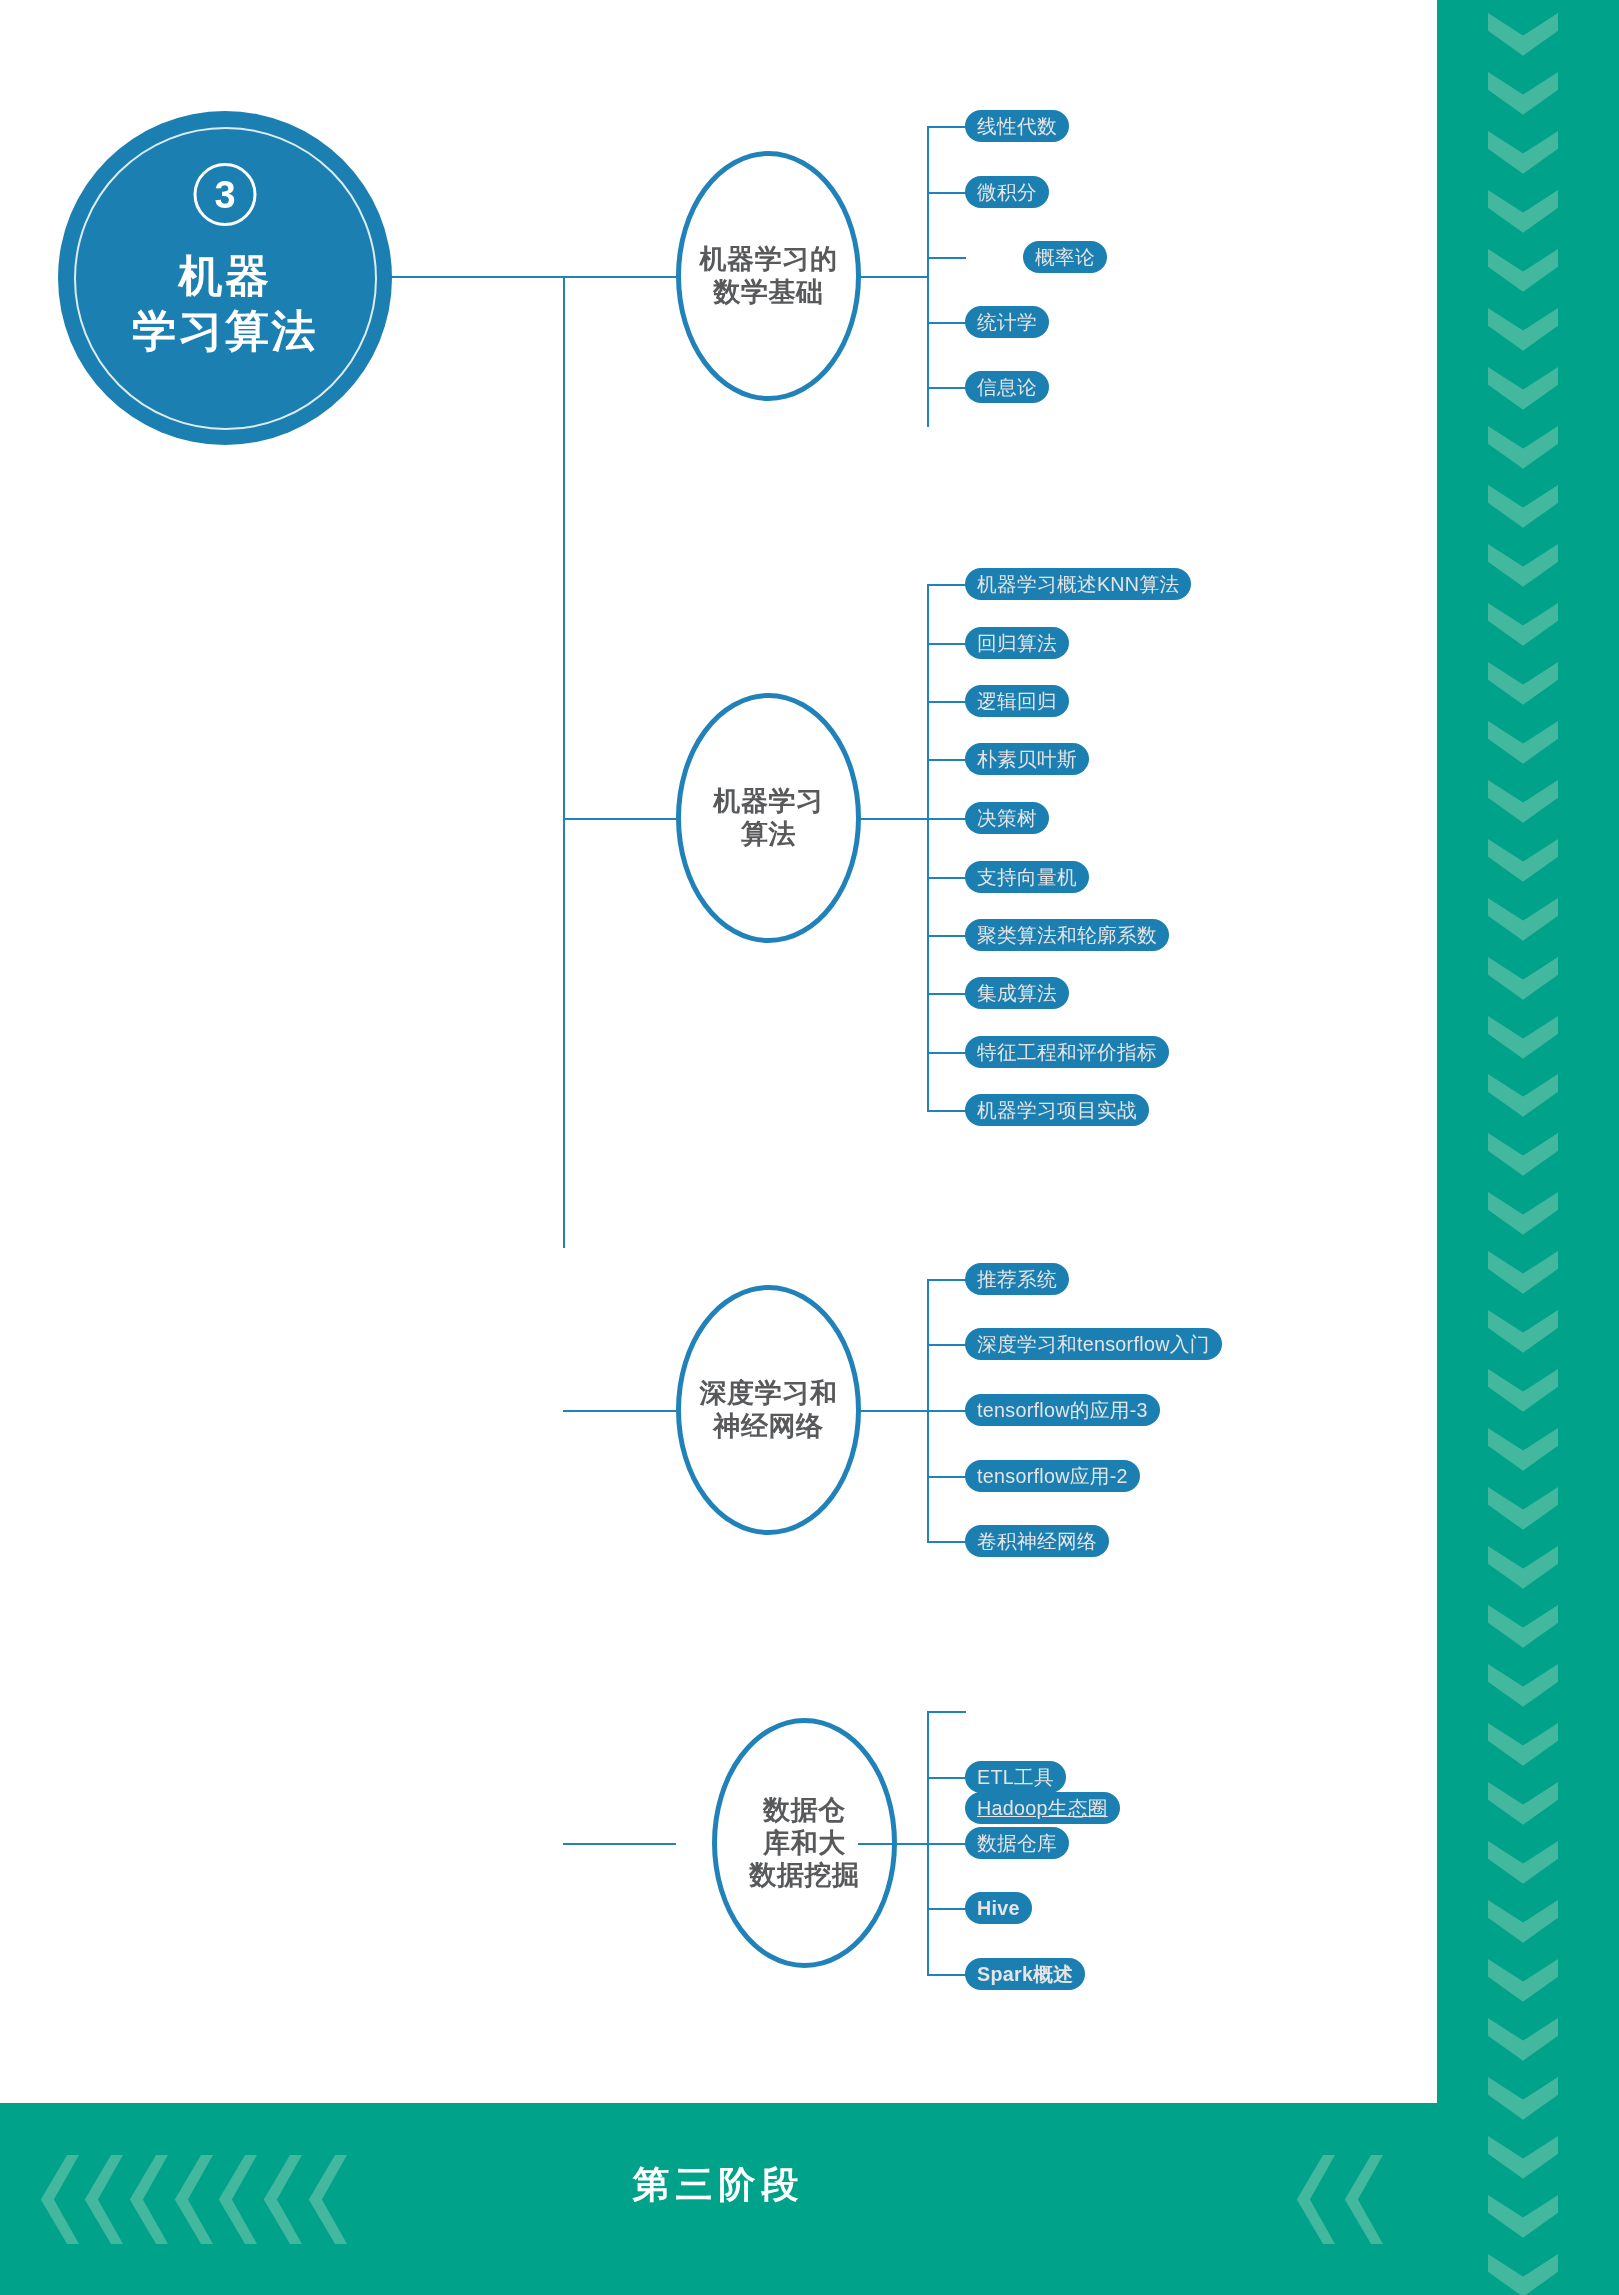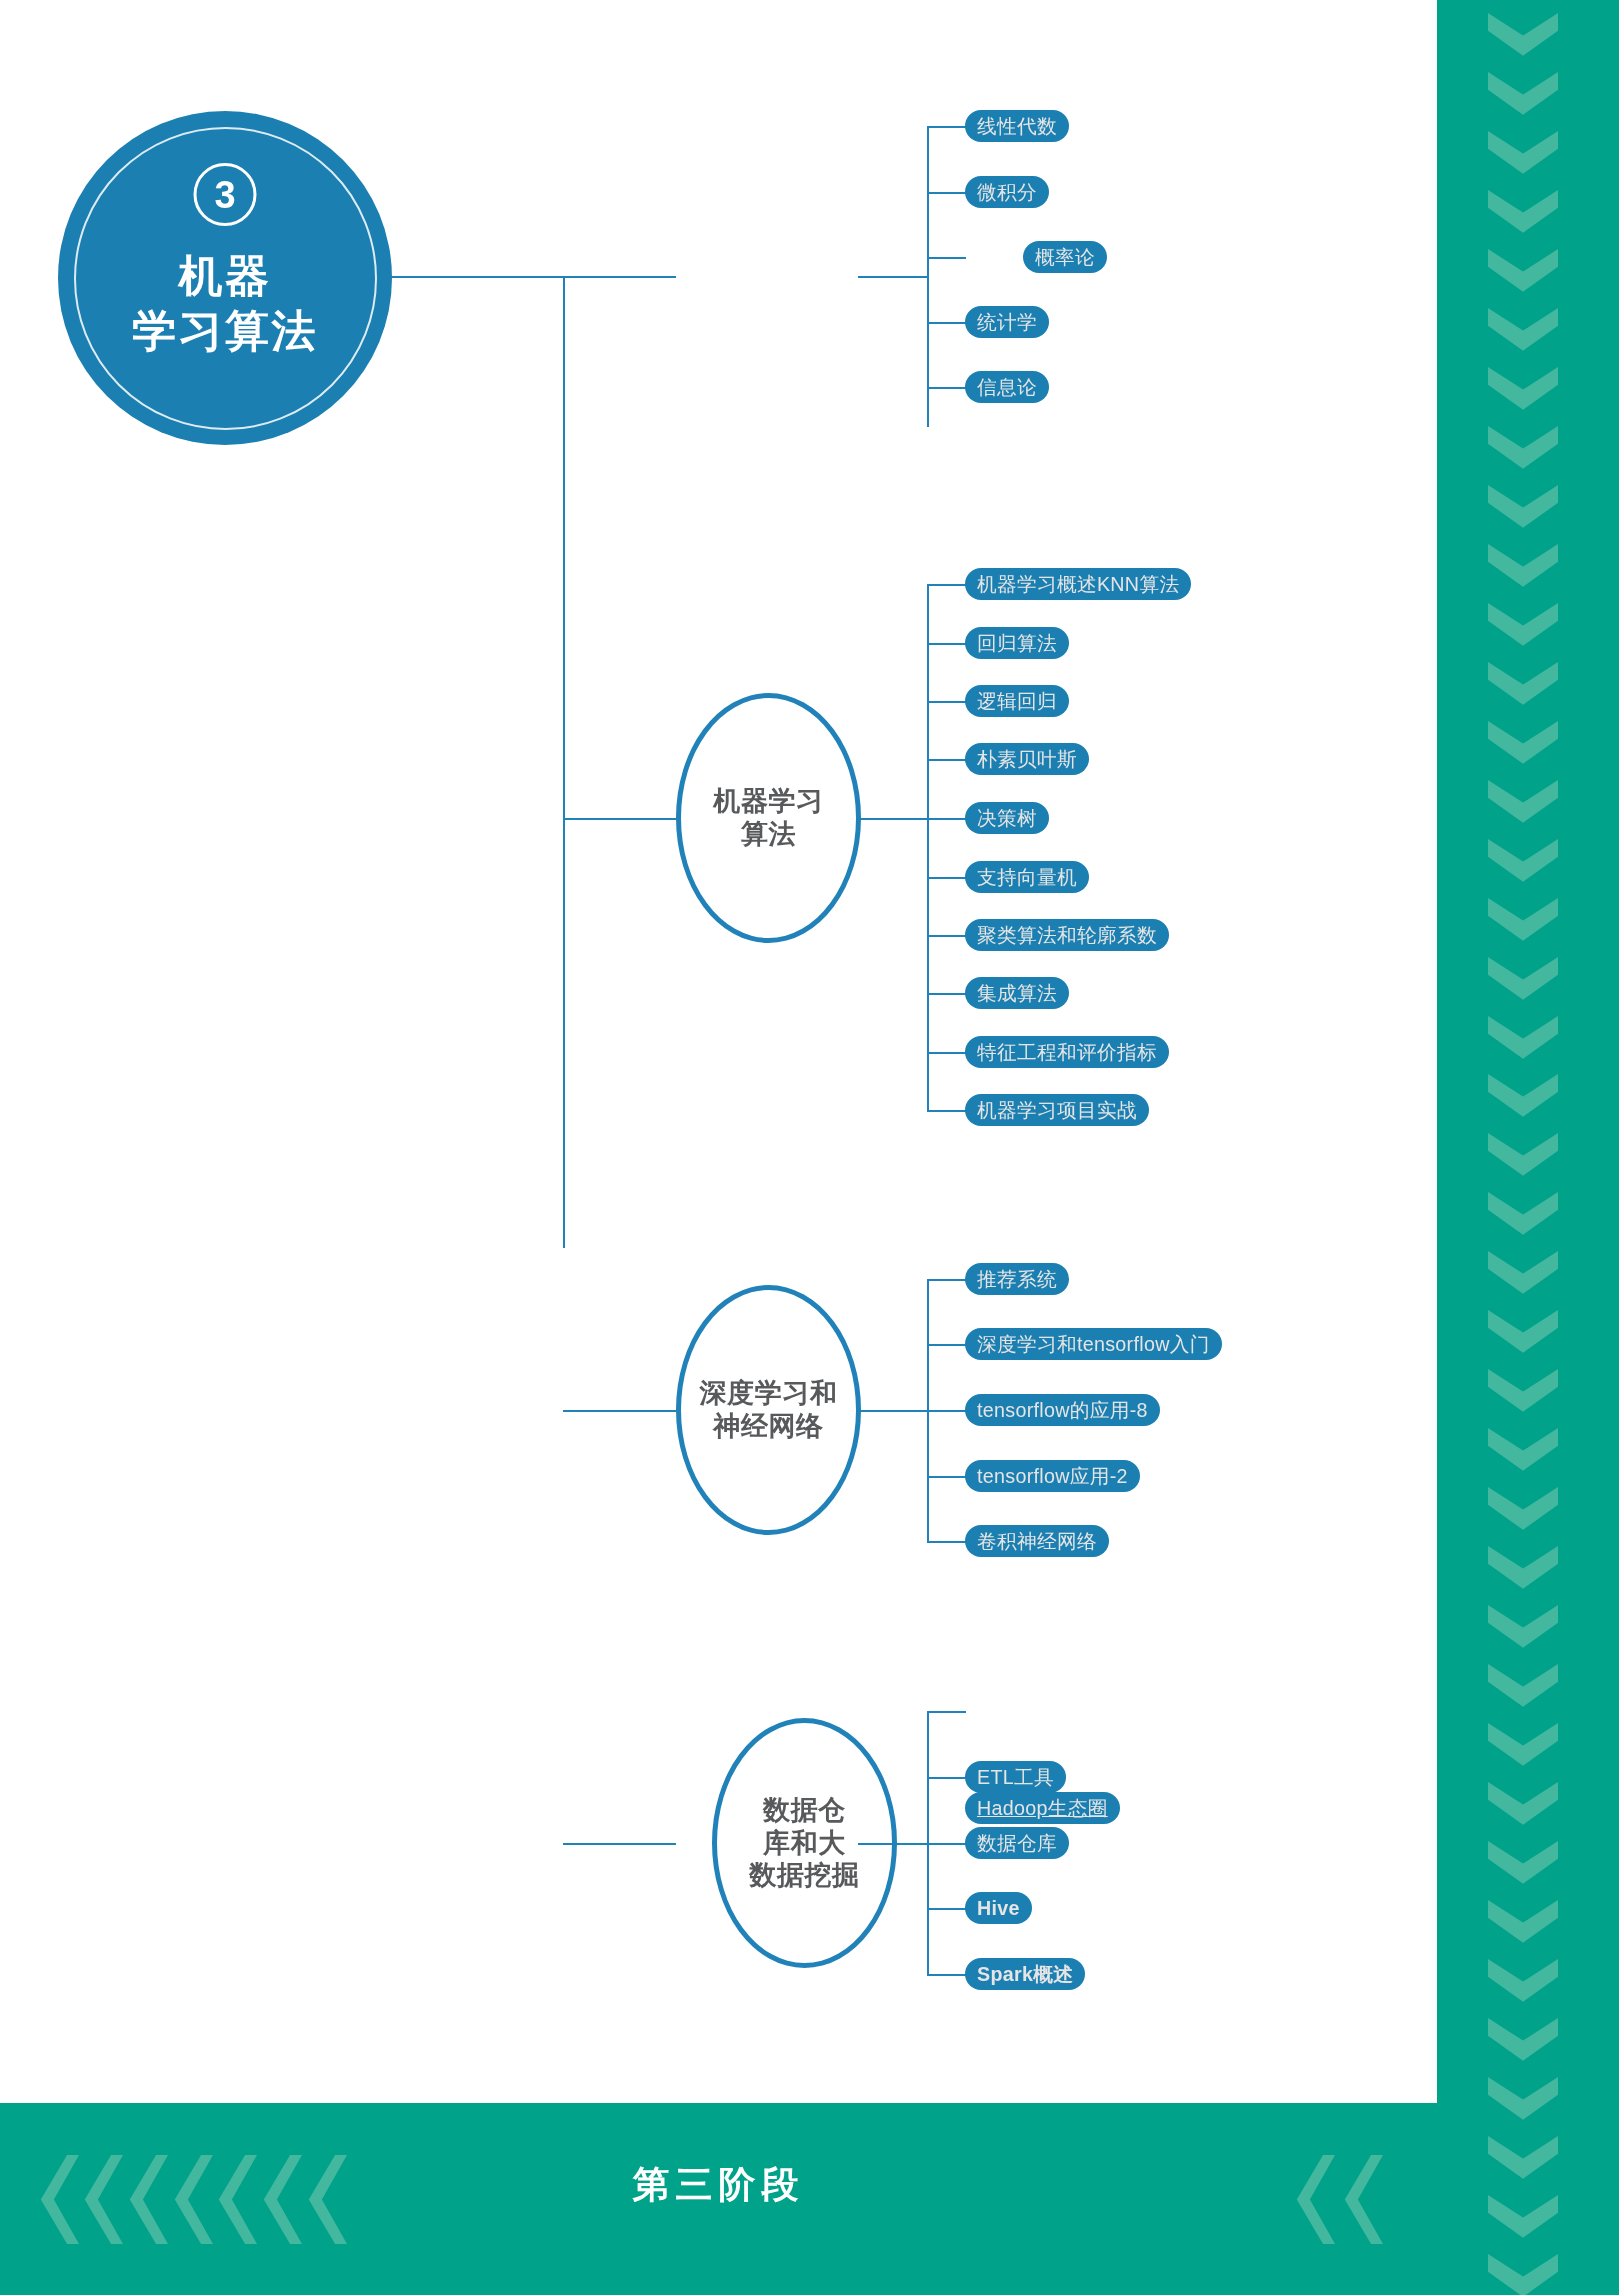--- a/index.html
+++ b/index.html
@@ -358,20 +358,26 @@
 
   <div id="root-node">
     <div id="root-inner-ring"></div>
     <div id="root-badge">3</div>
     <div id="root-label">
       <span>机器</span>
       <span>学习算法</span>
     </div>
   </div>
 
+  <div class="branch-node" style="left:676px;top:151px;width:185px;height:250px;">
+    <div class="branch-label">
+      <span>机器学习的</span>
+      <span>数学基础</span>
+    </div>
+  </div>
   <div class="ln ln-h" style="left:858px;top:276px;width:71px;"></div>
   <div class="ln ln-v" style="left:927px;top:126px;height:301px;"></div>
 
   <div class="ln ln-h" style="left:927px;top:126px;width:39px;"></div>
   <div class="pill" style="left:965px;top:110px;">线性代数</div>
   <div class="ln ln-h" style="left:927px;top:192px;width:39px;"></div>
   <div class="pill" style="left:965px;top:176px;">微积分</div>
   <div class="ln ln-h" style="left:927px;top:257px;width:39px;"></div>
   <div class="pill" style="left:1023px;top:241px;">概率论</div>
   <div class="ln ln-h" style="left:927px;top:322px;width:39px;"></div>
@@ -416,21 +422,21 @@
     </div>
   </div>
   <div class="ln ln-h" style="left:858px;top:1410px;width:71px;"></div>
   <div class="ln ln-v" style="left:927px;top:1279px;height:263px;"></div>
 
   <div class="ln ln-h" style="left:927px;top:1279px;width:39px;"></div>
   <div class="pill" style="left:965px;top:1263px;">推荐系统</div>
   <div class="ln ln-h" style="left:927px;top:1344px;width:39px;"></div>
   <div class="pill" style="left:965px;top:1328px;">深度学习和tensorflow入门</div>
   <div class="ln ln-h" style="left:927px;top:1410px;width:39px;"></div>
-  <div class="pill" style="left:965px;top:1394px;">tensorflow的应用-8</div>
+  <div class="pill" style="left:965px;top:1394px;">tensorflow的应用-3</div>
   <div class="ln ln-h" style="left:927px;top:1476px;width:39px;"></div>
   <div class="pill" style="left:965px;top:1460px;">tensorflow应用-2</div>
   <div class="ln ln-h" style="left:927px;top:1541px;width:39px;"></div>
   <div class="pill" style="left:965px;top:1525px;">卷积神经网络</div>
 
   <div class="branch-node" style="left:712px;top:1718px;width:185px;height:250px;">
     <div class="branch-label">
       <span>数据仓</span>
       <span>库和大</span>
       <span>数据挖掘</span>

